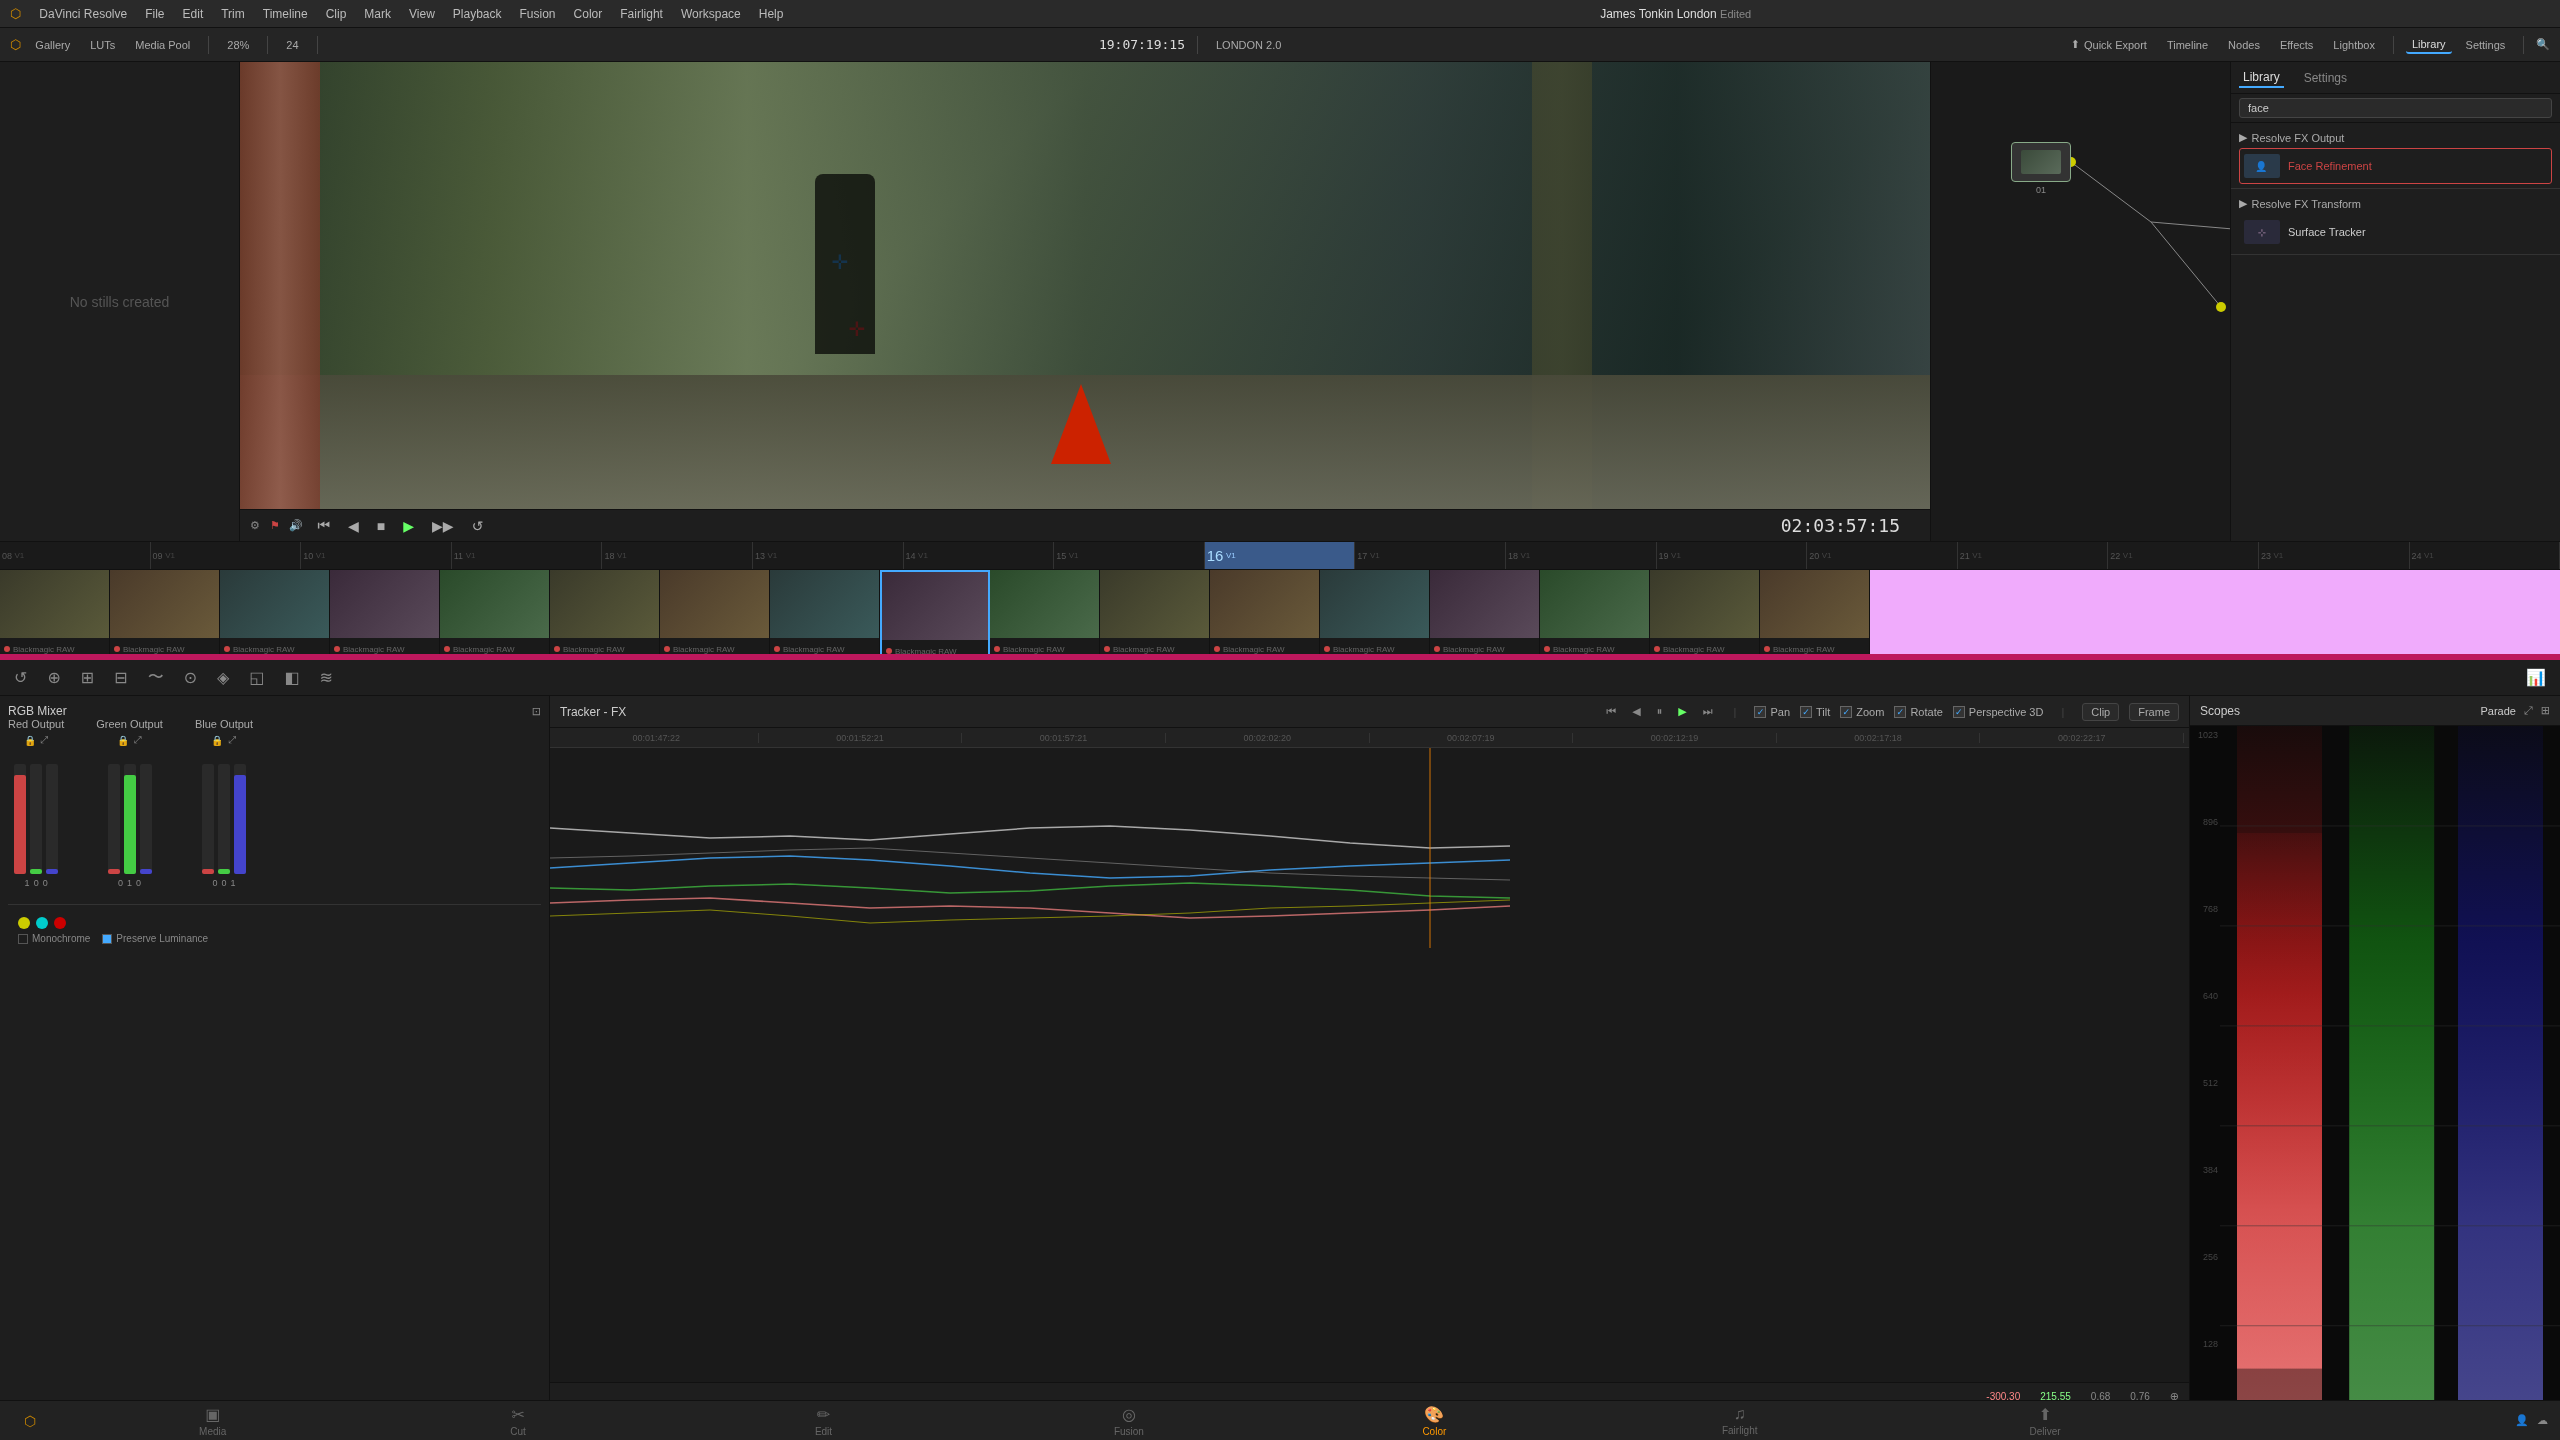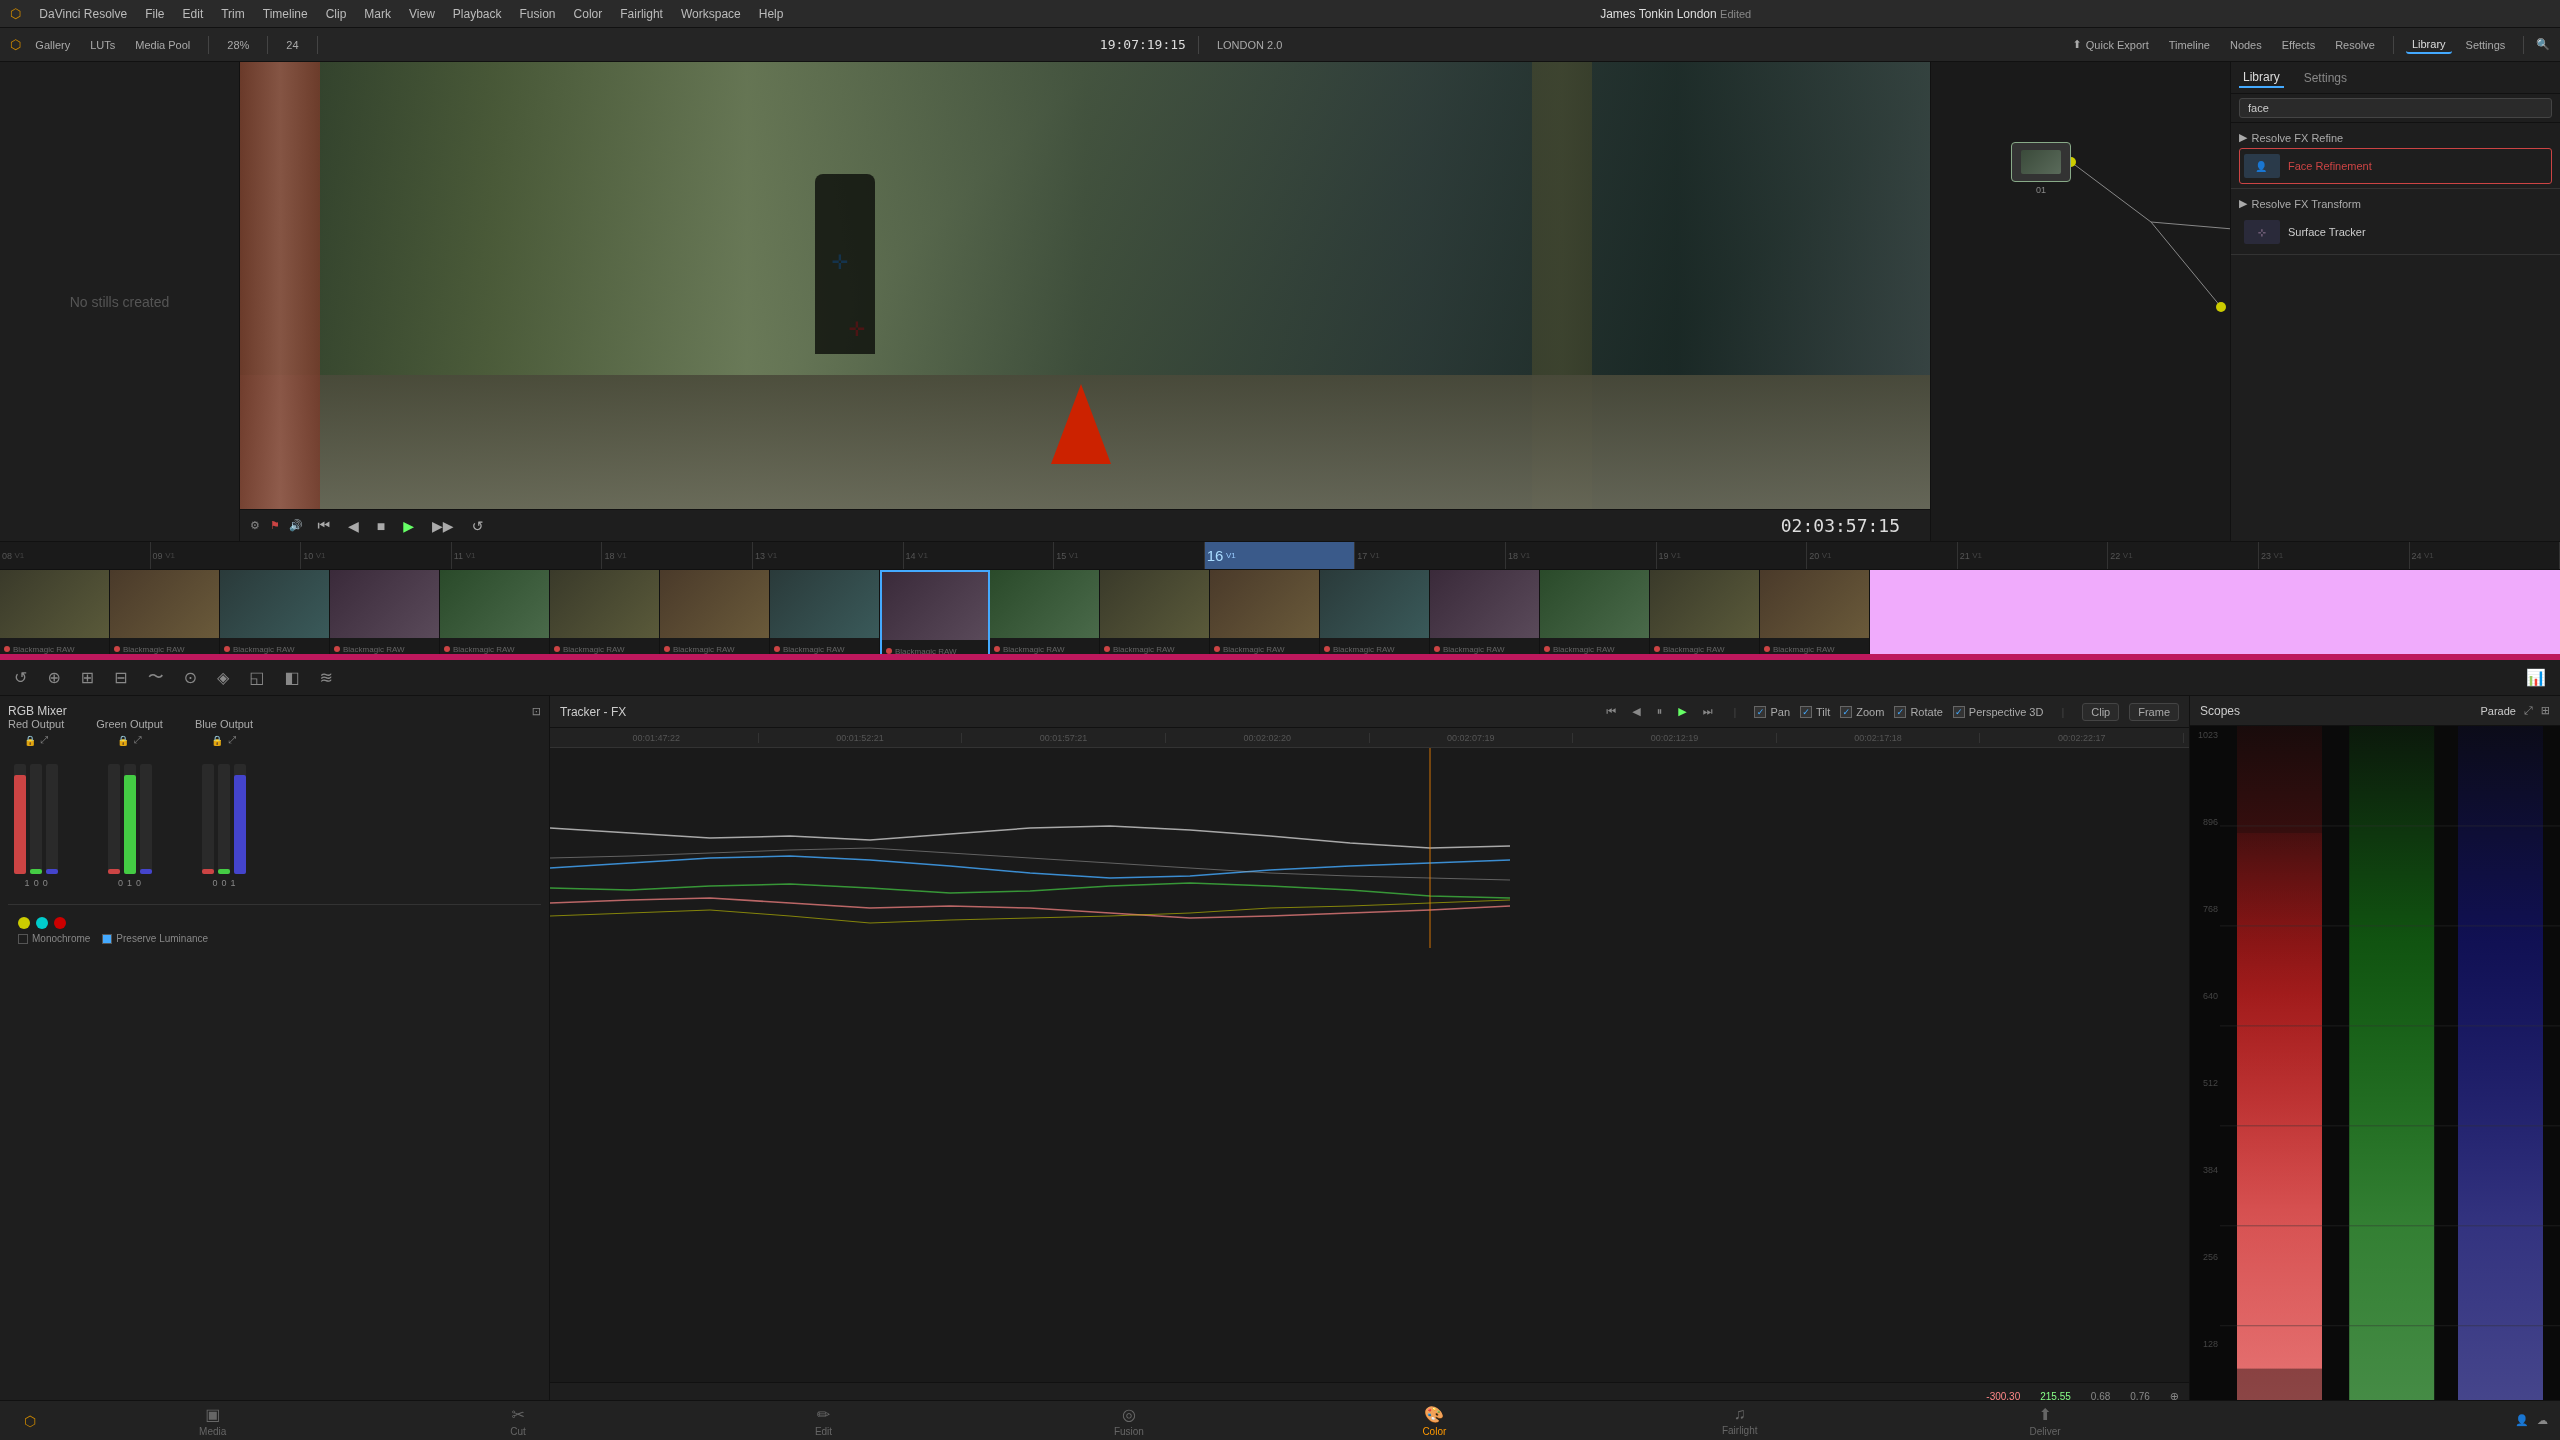--- a/index.html
+++ b/index.html
@@ -747,21 +747,21 @@
   <div class="toolbar-sep"></div>
   <span class="toolbar-btn">LONDON 2.0</span>
   <span style="flex:1;"></span>
   <span class="toolbar-btn" style="display:flex;align-items:center;gap:4px;">
     <span>⬆</span>
     <span>Quick Export</span>
   </span>
   <span class="toolbar-btn">Timeline</span>
   <span class="toolbar-btn">Nodes</span>
   <span class="toolbar-btn">Effects</span>
-  <span class="toolbar-btn">Resolve</span>
+  <span class="toolbar-btn">Lightbox</span>
   <div class="toolbar-sep"></div>
   <span class="toolbar-btn" style="color:#ddd;border-bottom:2px solid #4af;">Library</span>
   <span class="toolbar-btn">Settings</span>
   <div class="toolbar-sep"></div>
   <span style="color:#aaa;cursor:pointer;">🔍</span>
 </div>
 
 <div id="main-layout">
 
   <div id="upper-area">
@@ -830,21 +830,21 @@
         <span class="lib-tab active">Library</span>
         <span class="lib-tab">Settings</span>
       </div>
       <div id="library-search">
         <input type="text" value="face" style="">
       </div>
 
       <div id="library-section">
         <div class="lib-section-title">
           <span>▶</span>
-          <span>Resolve FX Refine</span>
+          <span>Resolve FX Output</span>
         </div>
         <div class="lib-item selected">
           <div class="lib-item-thumb">
             <span style="color:#6af;font-size:10px;">👤</span>
           </div>
           <span class="lib-item-name selected">Face Refinement</span>
         </div>
       </div>
 
       <div id="library-section-transform" style="padding:4px 8px;border-bottom:1px solid #333;">

